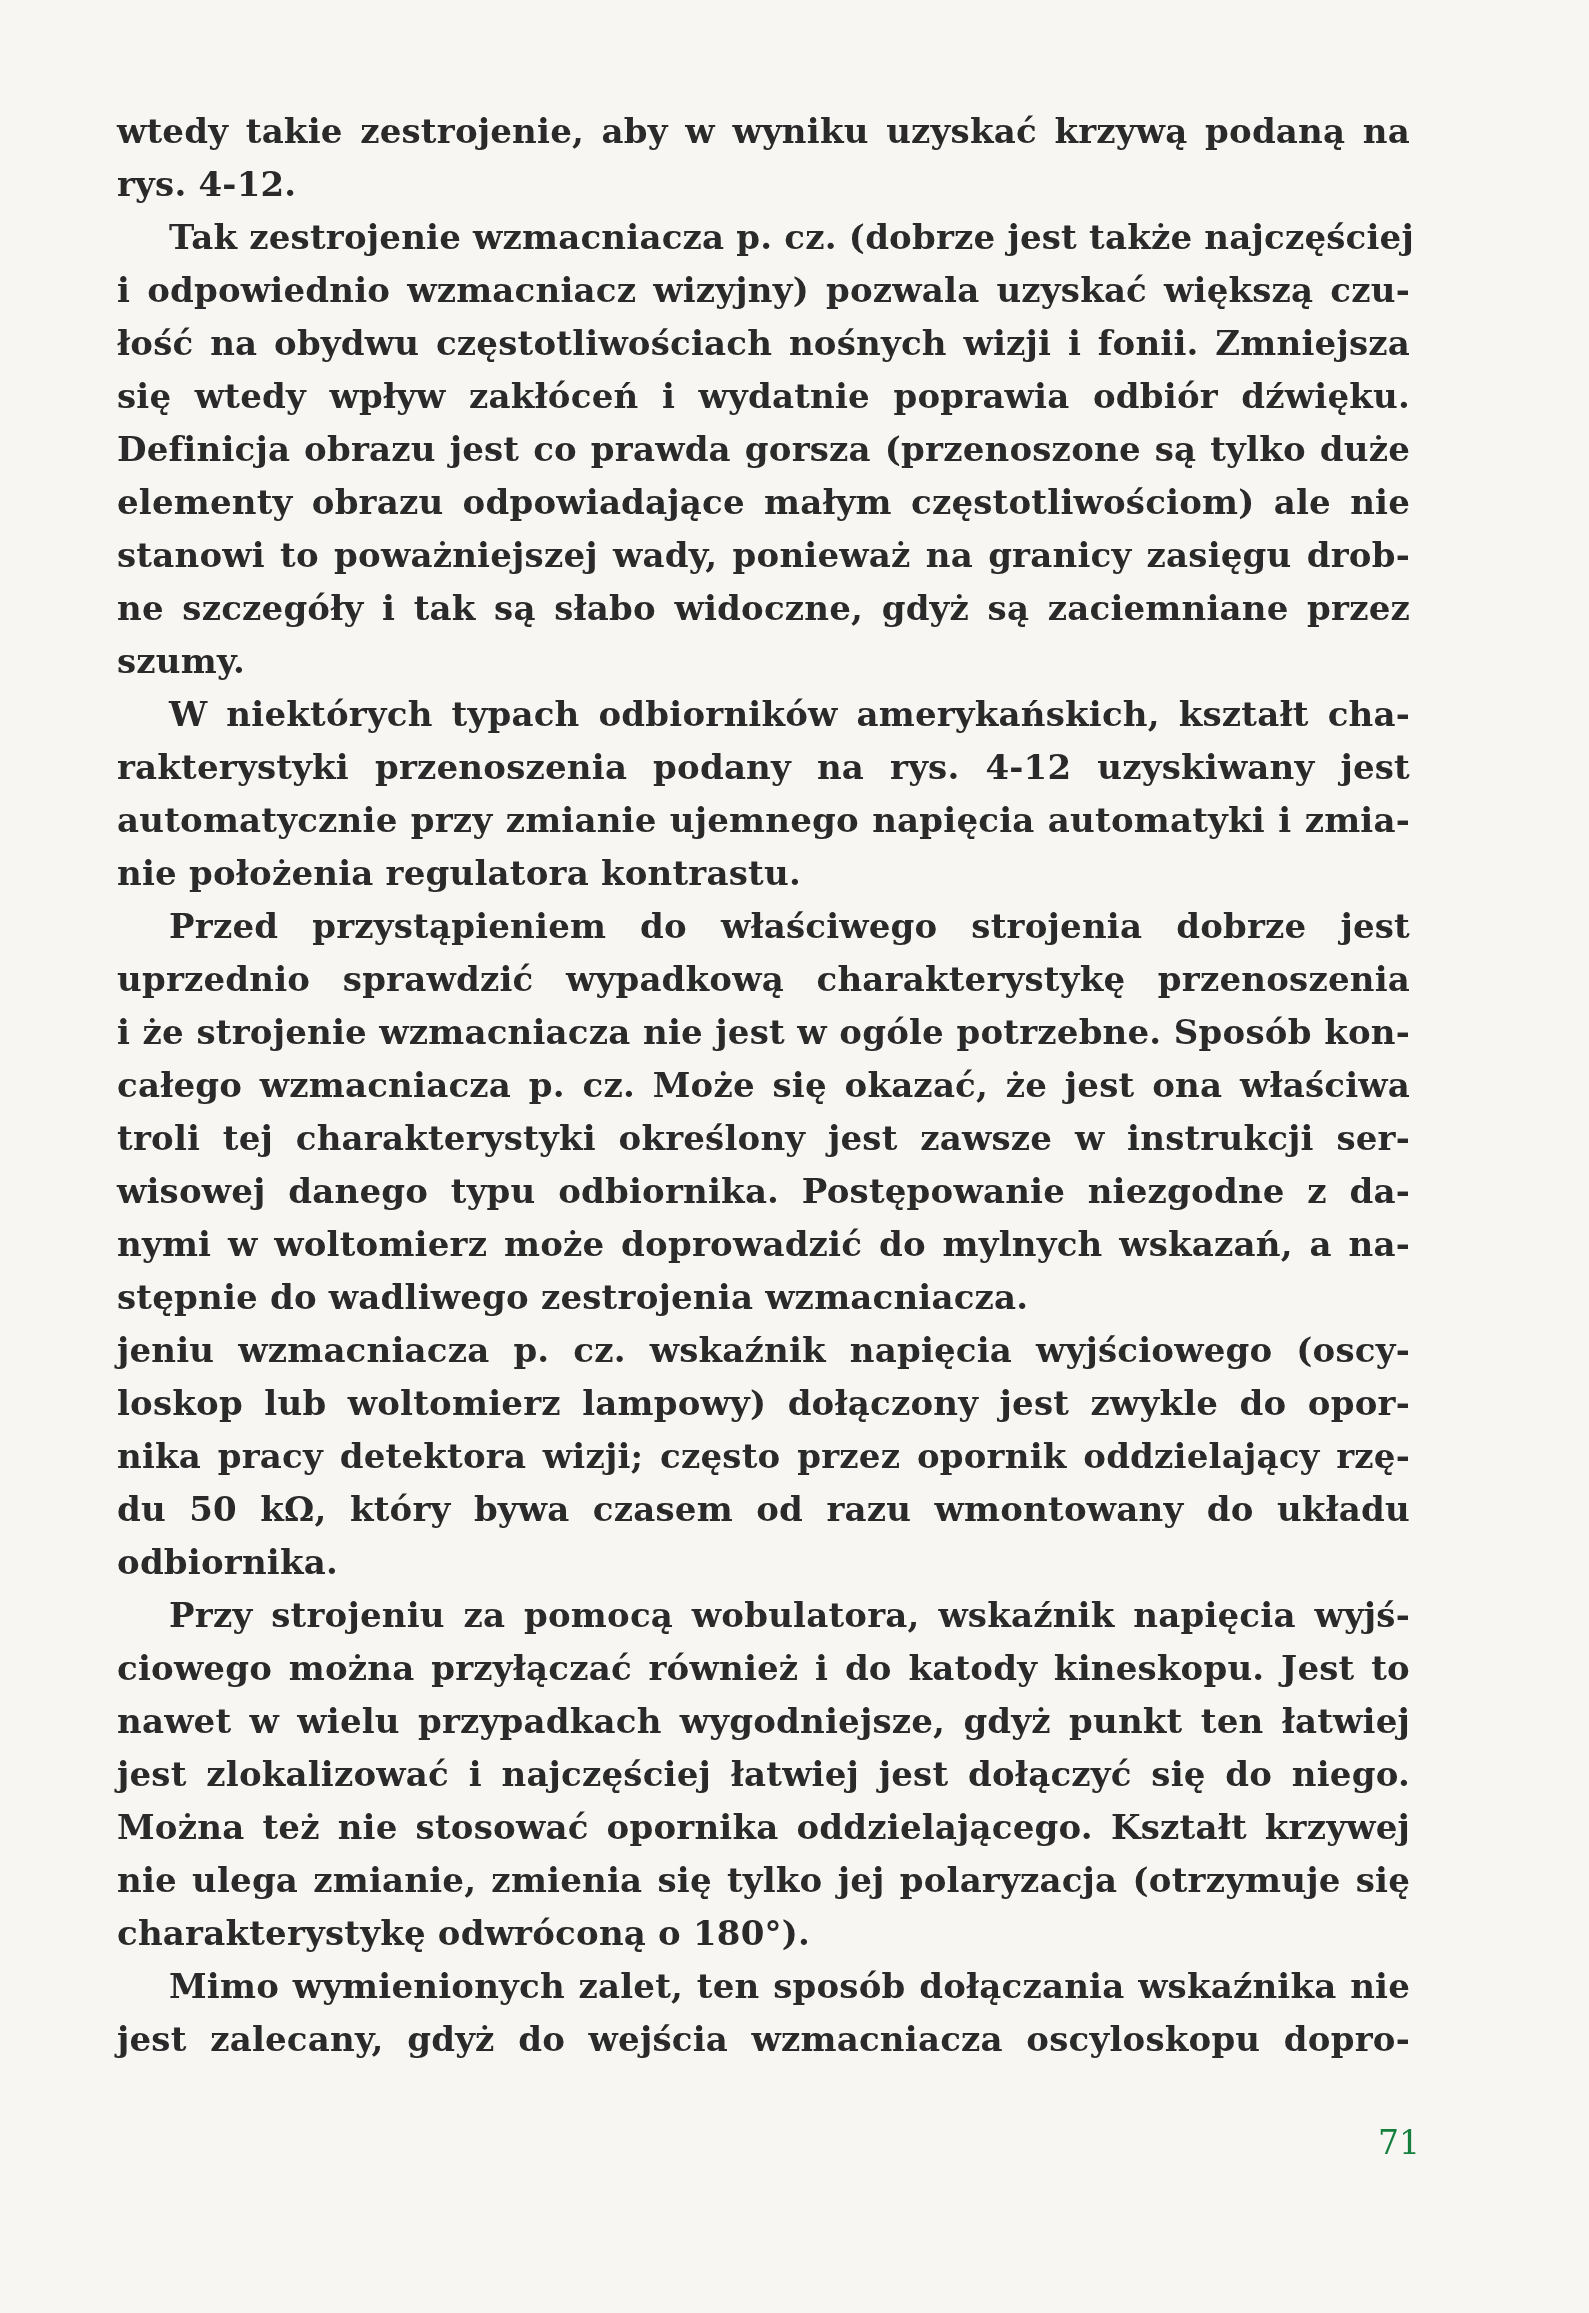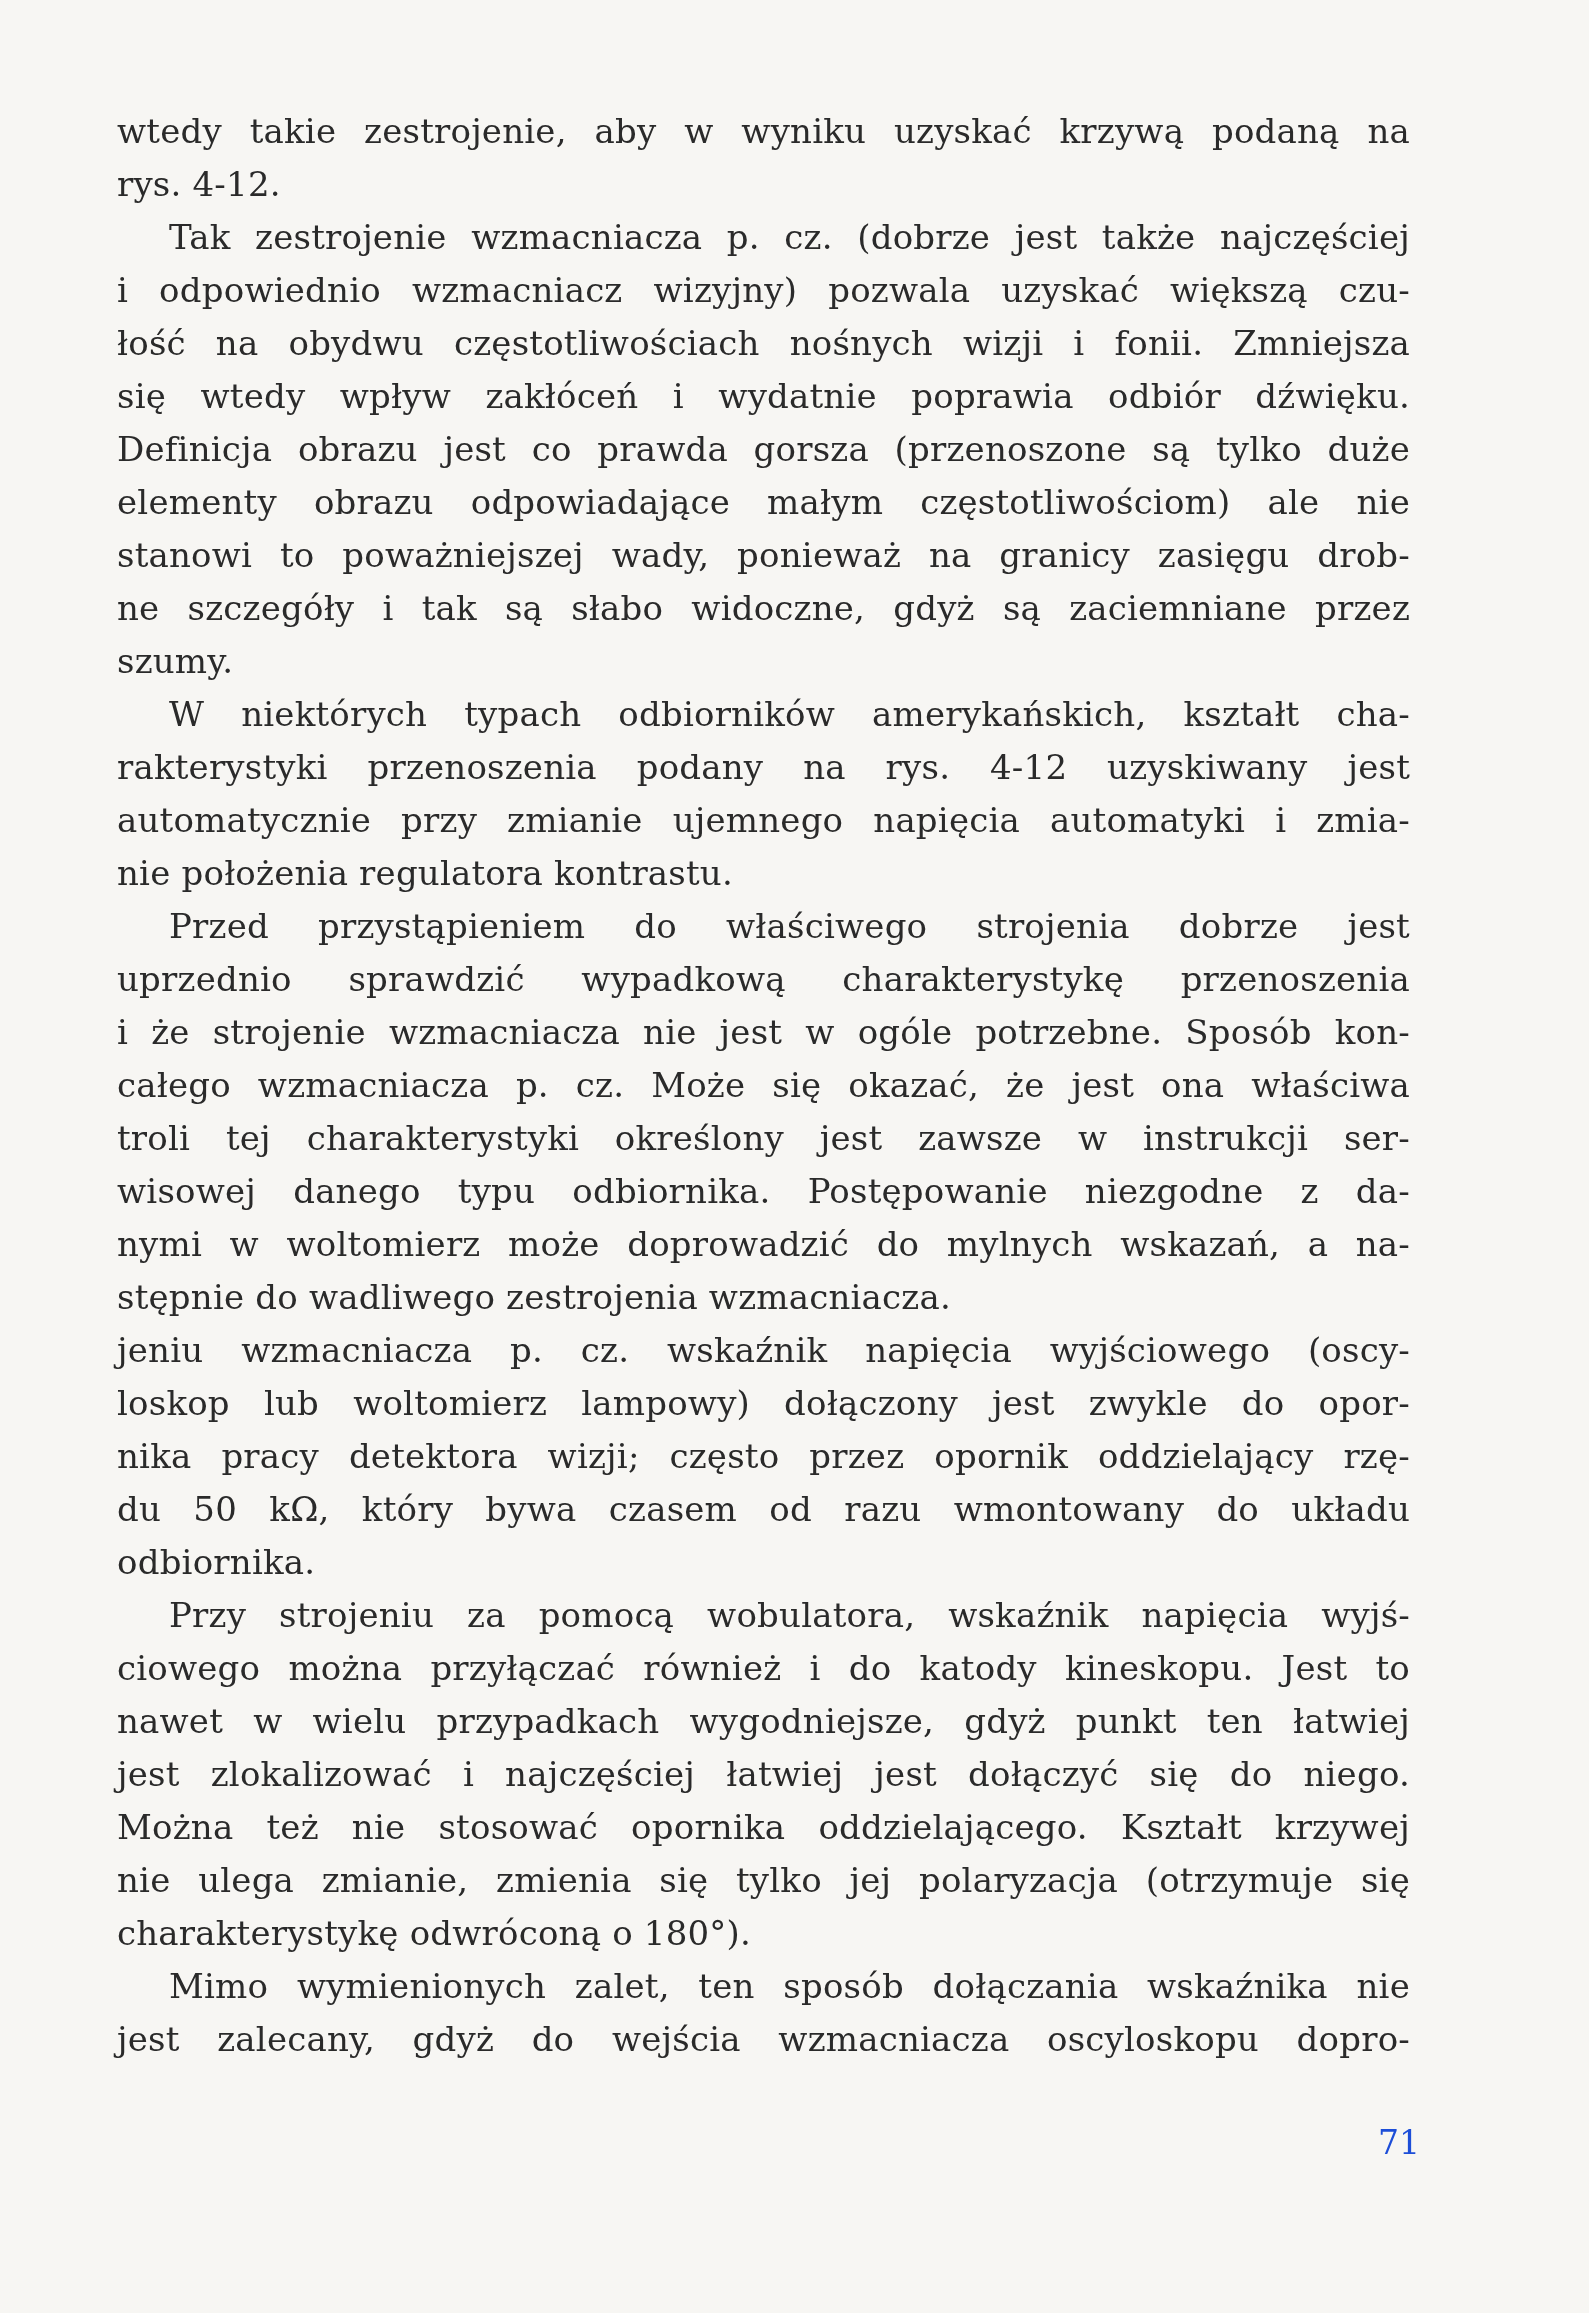--- a/index.html
+++ b/index.html
@@ -3,25 +3,25 @@
 <meta charset="utf-8">
 <style>
   html, body { margin:0; padding:0; }
   body {
     width:1589px; height:2313px; background:#f7f6f3; position:relative; overflow:hidden;
     font-family: "DejaVu Serif", "Liberation Serif", serif; color:#2a2a2a;
   }
   .page { position:absolute; left:117px; top:105px; width:1293px; }
   .line {
     display:block; height:53px; line-height:53px; font-size:34px;
-    white-space:nowrap; text-align:justify; text-align-last:justify; letter-spacing:0.2px;
+    white-space:nowrap; text-align:justify; text-align-last:justify; letter-spacing:0.2px;font-weight:bold;
   }
   .line.last { text-align-last:left; }
   .indent { padding-left:52px; }
-  .pgnum { position:absolute; left:1378px; top:2123px; font-size:33px; color:#1d4ed8; }
+  .pgnum { position:absolute; left:1378px; top:2123px; font-size:33px; color:#15803d; }
 </style>
 </head>
 <body>
 
 <div class="page" id="body">
     <div>
       <span class="line">wtedy takie zestrojenie, aby w wyniku uzyskać krzywą podaną na</span>
       <span class="line last">rys. 4-12.</span>
     </div>
     <div>

